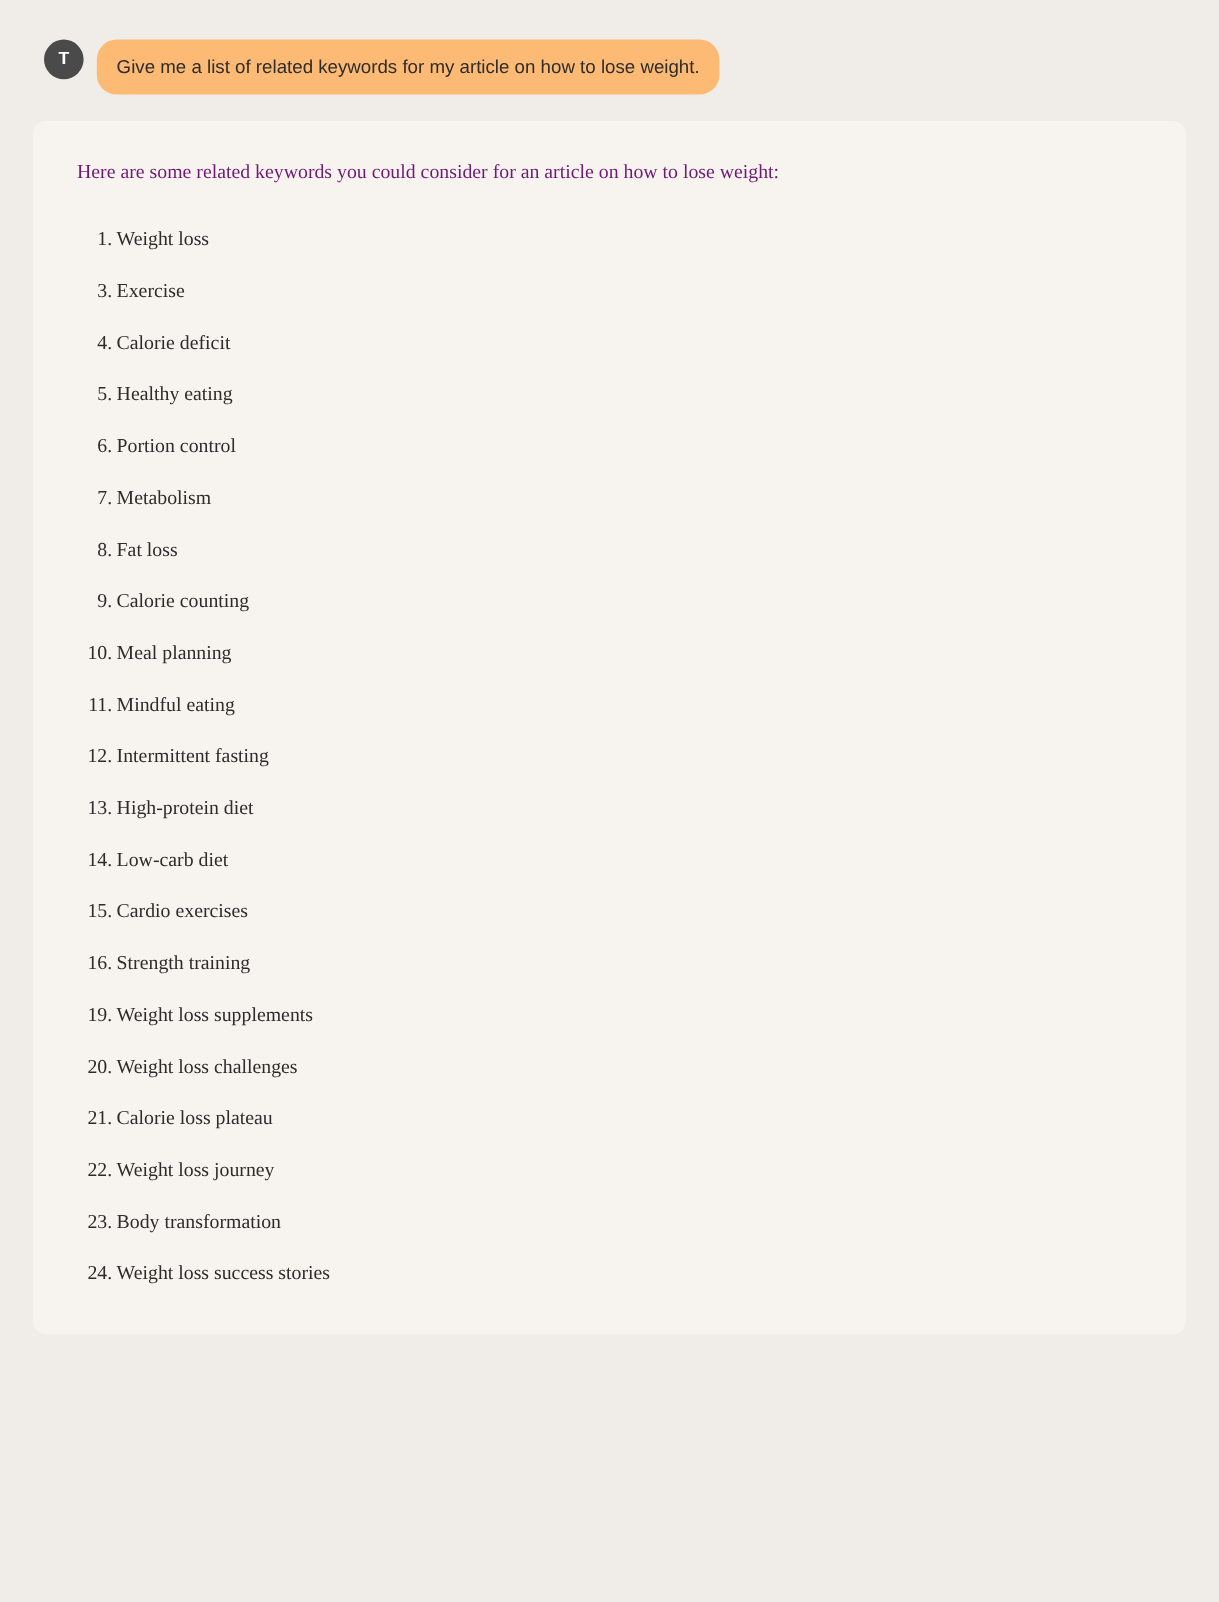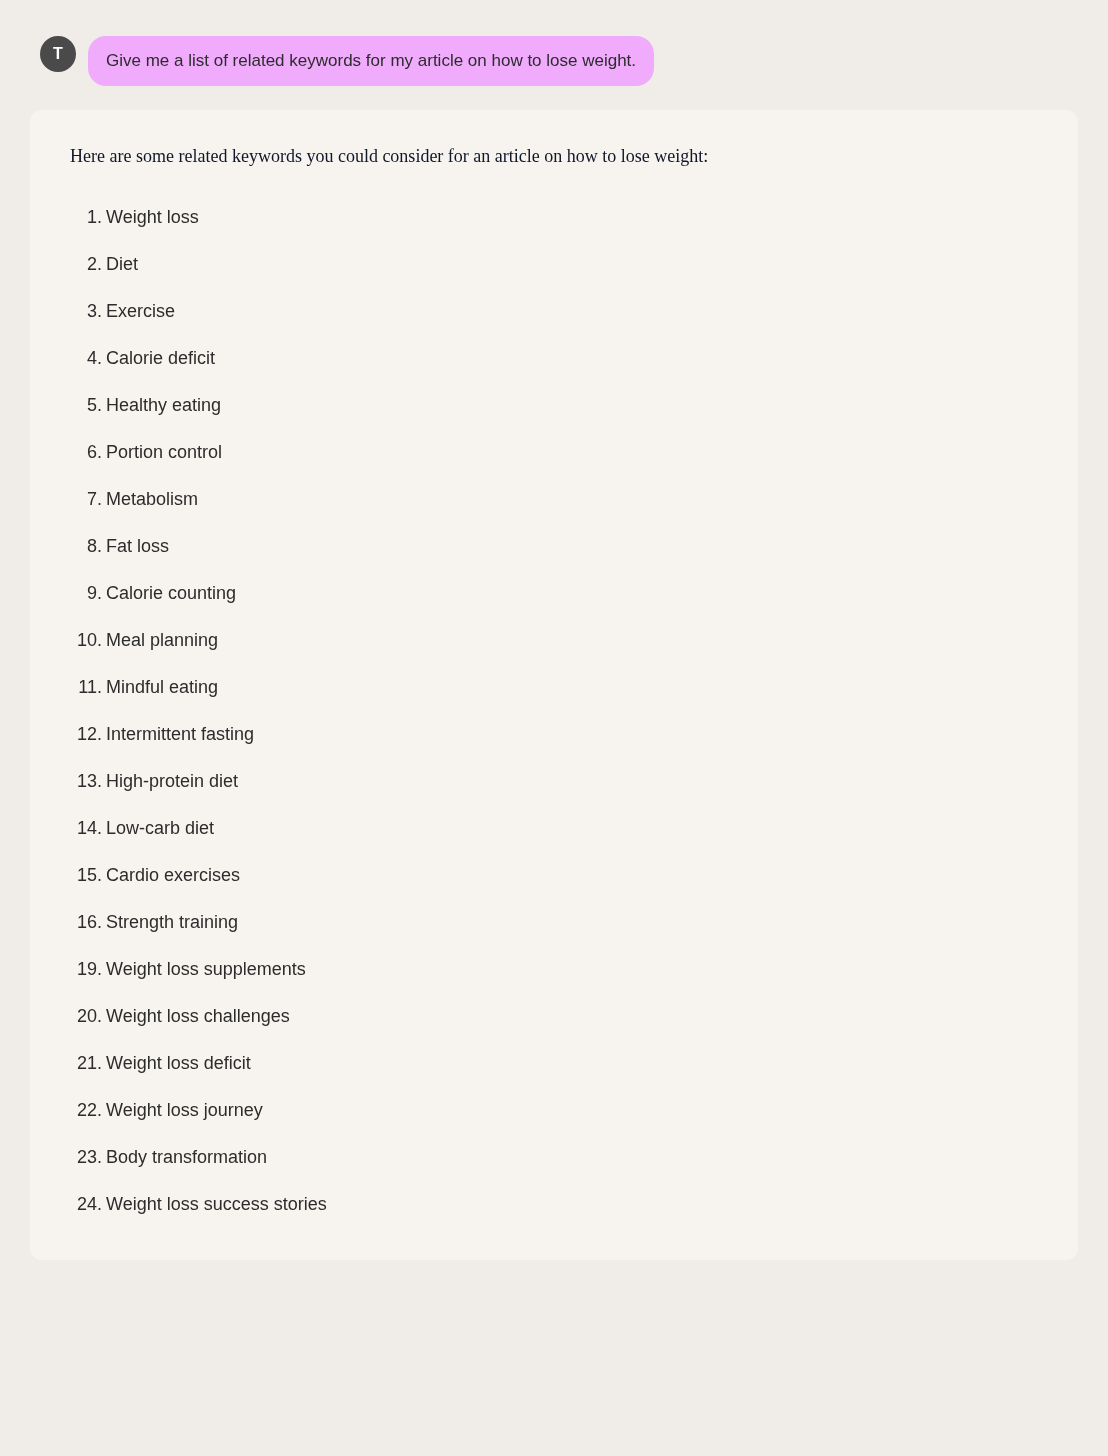--- a/index.html
+++ b/index.html
@@ -33,21 +33,21 @@
       align-items: center;
       justify-content: center;
       color: white;
       font-size: 16px;
       font-family: Arial, sans-serif;
       font-weight: bold;
       flex-shrink: 0;
     }
 
     .user-message-bubble {
-      background-color: #f0abfc;
+      background-color: #fdba74;
       border-radius: 18px;
       padding: 12px 18px;
       max-width: 680px;
       font-size: 17px;
       color: #2c2c2c;
       line-height: 1.5;
       font-family: Arial, sans-serif;
     }
 
     .response-container {
@@ -56,34 +56,34 @@
       padding: 32px 40px;
       margin: 0 10px;
       color: #2c2c2c;
     }
 
     .intro-text {
       font-size: 18px;
       line-height: 1.6;
       margin-bottom: 24px;
       font-family: Georgia, serif;
-      color: #0f172a;
+      color: #701a75;
     }
 
     .keywords-list {
       list-style: none;
       padding: 0;
     }
 
     .keywords-list li {
       font-size: 18px;
       line-height: 1.5;
       padding: 10px 0;
       color: #2c2c2c;
-      font-family: Liberation Sans, sans-serif;
+      font-family: Liberation Serif, serif;
     }
 
     .item-number {
       display: inline-block;
       min-width: 32px;
       text-align: right;
       margin-right: 4px;
       color: #2c2c2c;
     }
   </style>
@@ -96,35 +96,34 @@
   </div>
   <div class="user-message-bubble">
     <span>Give me a list of related keywords for my article on how to lose weight.</span>
   </div>
 </div>
 
 <div class="response-container">
   <p class="intro-text">Here are some related keywords you could consider for an article on how to lose weight:</p>
   <ol class="keywords-list" id="keywords-list">
   <li><span class="item-number">1.</span><span>Weight loss</span></li>
-      <li><span class="item-number">2.</span><span>Diet</span></li>
       <li><span class="item-number">3.</span><span>Exercise</span></li>
       <li><span class="item-number">4.</span><span>Calorie deficit</span></li>
       <li><span class="item-number">5.</span><span>Healthy eating</span></li>
       <li><span class="item-number">6.</span><span>Portion control</span></li>
       <li><span class="item-number">7.</span><span>Metabolism</span></li>
       <li><span class="item-number">8.</span><span>Fat loss</span></li>
       <li><span class="item-number">9.</span><span>Calorie counting</span></li>
       <li><span class="item-number">10.</span><span>Meal planning</span></li>
       <li><span class="item-number">11.</span><span>Mindful eating</span></li>
       <li><span class="item-number">12.</span><span>Intermittent fasting</span></li>
       <li><span class="item-number">13.</span><span>High-protein diet</span></li>
       <li><span class="item-number">14.</span><span>Low-carb diet</span></li>
       <li><span class="item-number">15.</span><span>Cardio exercises</span></li>
       <li><span class="item-number">16.</span><span>Strength training</span></li>
       <li><span class="item-number">19.</span><span>Weight loss supplements</span></li>
       <li><span class="item-number">20.</span><span>Weight loss challenges</span></li>
-      <li><span class="item-number">21.</span><span>Weight loss deficit</span></li>
+      <li><span class="item-number">21.</span><span>Calorie loss plateau</span></li>
       <li><span class="item-number">22.</span><span>Weight loss journey</span></li>
       <li><span class="item-number">23.</span><span>Body transformation</span></li>
       <li><span class="item-number">24.</span><span>Weight loss success stories</span></li>
     </ol>
 </div>
 
 </body></html>

